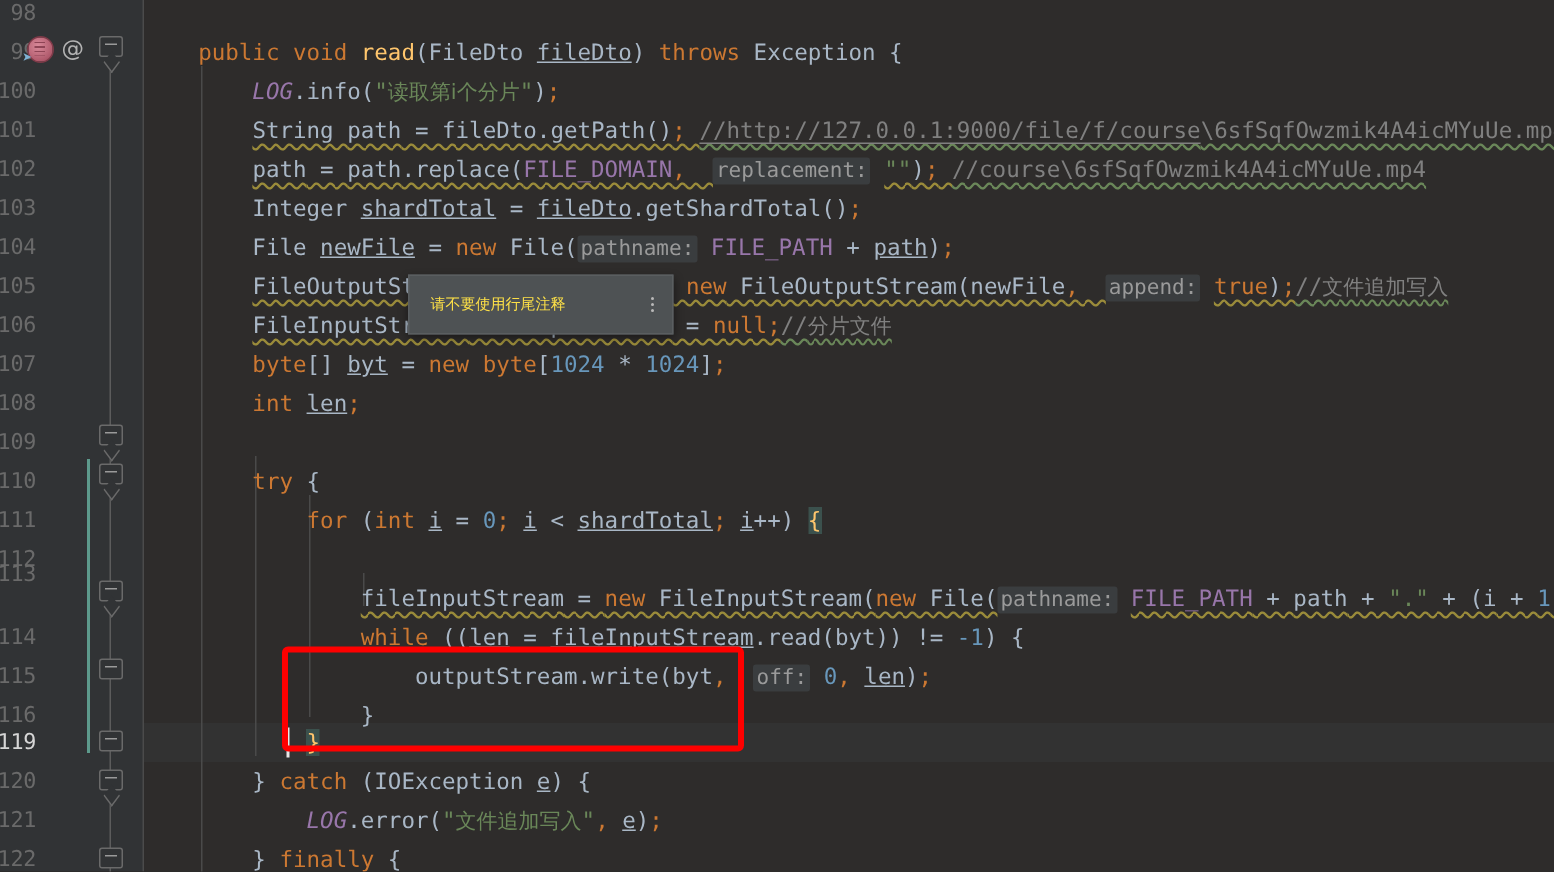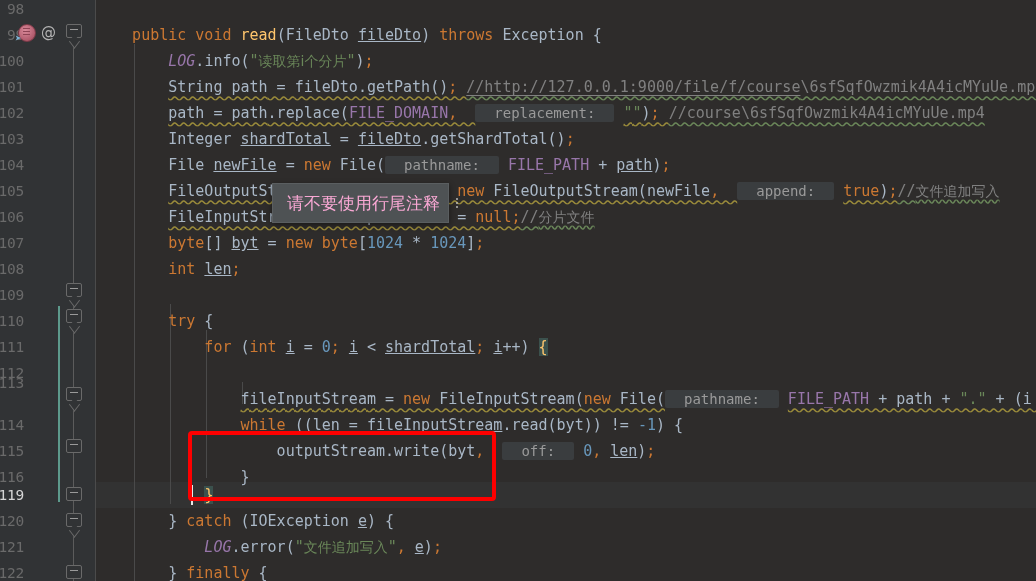--- a/index.html
+++ b/index.html
@@ -60,21 +60,21 @@
   
   .kw{color:#cc7832;}
   .mth{color:#ffc66d;}
   .str{color:#6a8759;}
   .num{color:#6897bb;}
   .cmt{color:#808080;}
   .fld{color:#9876aa;}
   .fld-i{color:#9876aa;font-style:italic;}
   .plain{color:#a9b7c6;}
   .loc{color:#a9b7c6;text-decoration:underline;text-decoration-color:#a9b7c6;}
-  .hint{color:#9a9a9a;background:#3a3d3f;border-radius:2px;padding:1px 19px;font-size:14px;}
+  .hint{color:#9a9a9a;background:#3a3d3f;border-radius:2px;padding:1px 2px;font-size:14px;}
   .brace-hl{background:#3b514d;color:#ffc66d;}
   .wavy{
     text-decoration:underline;text-decoration-style:wavy;
     text-decoration-color:#9a8b3a;text-underline-offset:3px;
   }
   .wavy-g{
     text-decoration:underline;text-decoration-style:wavy;
     text-decoration-color:#6a8759;text-underline-offset:3px;
   }
   .cjk{font-family:"DejaVu Sans","Liberation Sans",sans-serif;font-size:14px;}
@@ -82,22 +82,22 @@
   
   .caret{position:absolute;width:2px;height:20px;background:#e8e8e8;}
 
   
   .tooltip{
     position:absolute;background:#4e5254;border:1px solid #5a5e60;
     box-shadow:0 2px 6px rgba(0,0,0,.45);
     display:flex;align-items:center;
   }
   .tooltip .tip-text{
-    color:#f9a8d4;font-family:Liberation Mono, monospace;
-    font-size:17px;padding:0 12px 0 14px;white-space:nowrap;
+    color:#fde047;font-family:Liberation Mono, monospace;
+    font-size:10px;padding:0 12px 0 14px;white-space:nowrap;
   }
   .tooltip .kebab{
     margin-left:auto;padding:0 12px 0 4px;display:flex;flex-direction:column;
     gap:2px;align-items:center;cursor:pointer;
   }
   .tooltip .kebab i{display:block;width:2px;height:2px;background:#b9b9b9;border-radius:50%;}
 
   
   .redbox{position:absolute;border:4px solid #fe0000;border-radius:4px;pointer-events:none;}
 </style>

